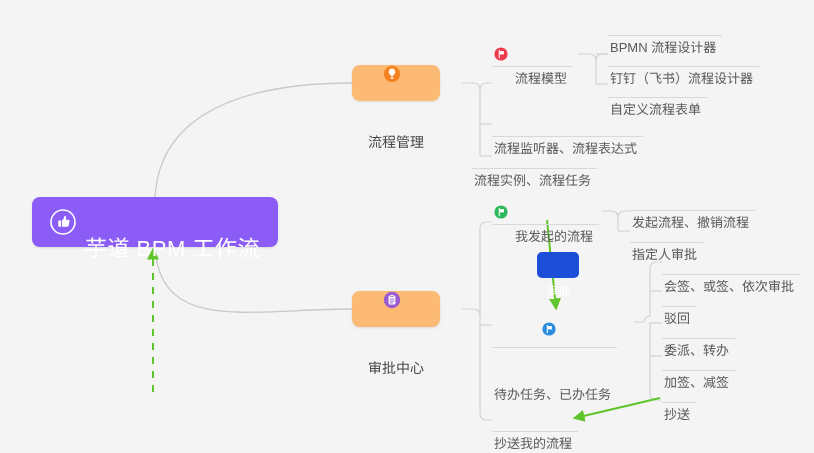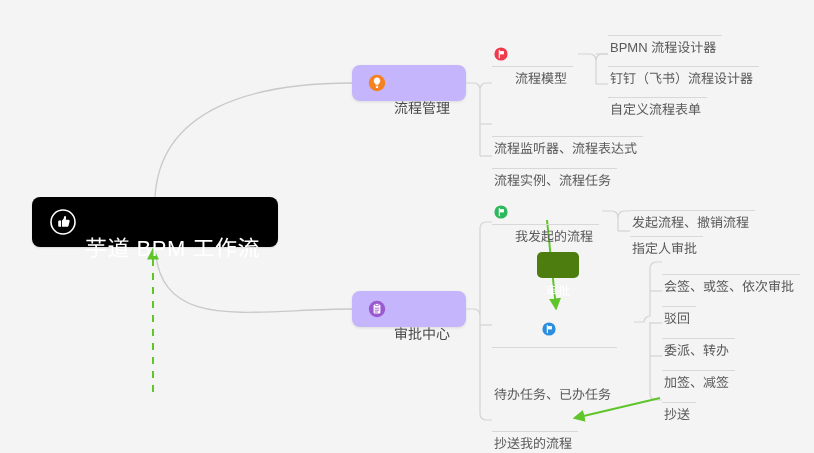--- a/index.html
+++ b/index.html
@@ -28,39 +28,40 @@
   .node {
     position: absolute;
     display: flex;
     align-items: center;
     box-sizing: border-box;
     white-space: nowrap;
   }
 
   
   .node.root {
-    background: #000000;
+    background: #8b5cf6;
     border-radius: 8px;
     padding: 0 18px;
     height: 50px;
     color: #ffffff;
     font-size: 22px;
     box-shadow: 0 1px 2px rgba(0,0,0,0.10);
   }
   .node.root .label { font-weight: normal; letter-spacing: .5px; }
 
   
   .node.card {
-    background: #c4b5fd;
+    background: #fdba74;
     border-radius: 8px;
     padding: 0 16px;
     height: 36px;
     color: #4a4a4a;
     font-size: 14px;
     box-shadow: 0 1px 3px rgba(0,0,0,0.10);
+    flex-direction: column;
   }
 
   
   .node.plain {
     color: #5a5a5a;
     font-size: 13px;
     height: 26px;
     padding: 0 6px 0 2px;
     border-bottom: 1px solid #d8d8d8;
   }
@@ -69,21 +70,21 @@
   .node.flagged {
     color: #5a5a5a;
     font-size: 13px;
     height: 26px;
     padding: 0 6px 0 2px;
     border-bottom: 1px solid #d8d8d8;
   }
 
   
   .node.tag {
-    background: #4d7c0f;
+    background: #1d4ed8;
     border-radius: 5px;
     color: #ffffff;
     font-size: 12px;
     height: 26px;
     padding: 0 9px;
     justify-content: center;
   }
 
   
   .icon {
@@ -191,21 +192,21 @@
   <div class="node plain" style="left:608px; top:41px;">
     <span class="label">钉钉（飞书）流程设计器</span>
   </div>
   <div class="node plain" style="left:608px; top:72px;">
     <span class="label">自定义流程表单</span>
   </div>
 
   <div class="node plain" style="left:492px; top:111px;">
     <span class="label">流程监听器、流程表达式</span>
   </div>
-  <div class="node plain" style="left:492px; top:143px;align-items:center;">
+  <div class="node plain" style="left:472px; top:143px;align-items:center;">
     <span class="label">流程实例、流程任务</span>
   </div>
 
   <div class="node card" style="left:352px; top:291px;">
     <span class="icon mid">
       <svg width="18" height="18" viewBox="0 0 18 18">
         <circle cx="9" cy="9" r="8.2" fill="#9b59d0"></circle>
         <rect x="5.6" y="4.6" width="6.8" height="9" rx="1.1" fill="#ffffff"></rect>
         <rect x="7.2" y="3.4" width="3.6" height="2.2" rx=".8" fill="#ffffff" stroke="#9b59d0" stroke-width=".8"></rect>
         <path d="M7.1 8.2h3.8M7.1 10.2h3.8M7.1 12h2.4" stroke="#9b59d0" stroke-width=".9" stroke-linecap="round"></path>
@@ -221,21 +222,21 @@
         <path d="M5.3 3.4v7.4" stroke="#ffffff" stroke-width="1.1" stroke-linecap="round"></path>
         <path d="M5.8 4.1h4.1v3.3H5.8z" fill="#ffffff"></path>
       </svg>
     </span>
     <span class="label">我发起的流程</span>
   </div>
 
   <div class="node plain" style="left:630px; top:185px;font-family:Liberation Serif, serif;">
     <span class="label">发起流程、撤销流程</span>
   </div>
-  <div class="node plain" style="left:630px; top:211px;">
+  <div class="node plain" style="left:630px; top:217px;">
     <span class="label">指定人审批</span>
   </div>
 
   <div class="node flagged" style="left:492px; top:322px;flex-direction:column;">
     <span class="icon small">
       <svg width="14" height="14" viewBox="0 0 14 14">
         <circle cx="7" cy="7" r="6.6" fill="#2b8de0"></circle>
         <path d="M5.3 3.4v7.4" stroke="#ffffff" stroke-width="1.1" stroke-linecap="round"></path>
         <path d="M5.8 4.1h4.1v3.3H5.8z" fill="#ffffff"></path>
       </svg>

